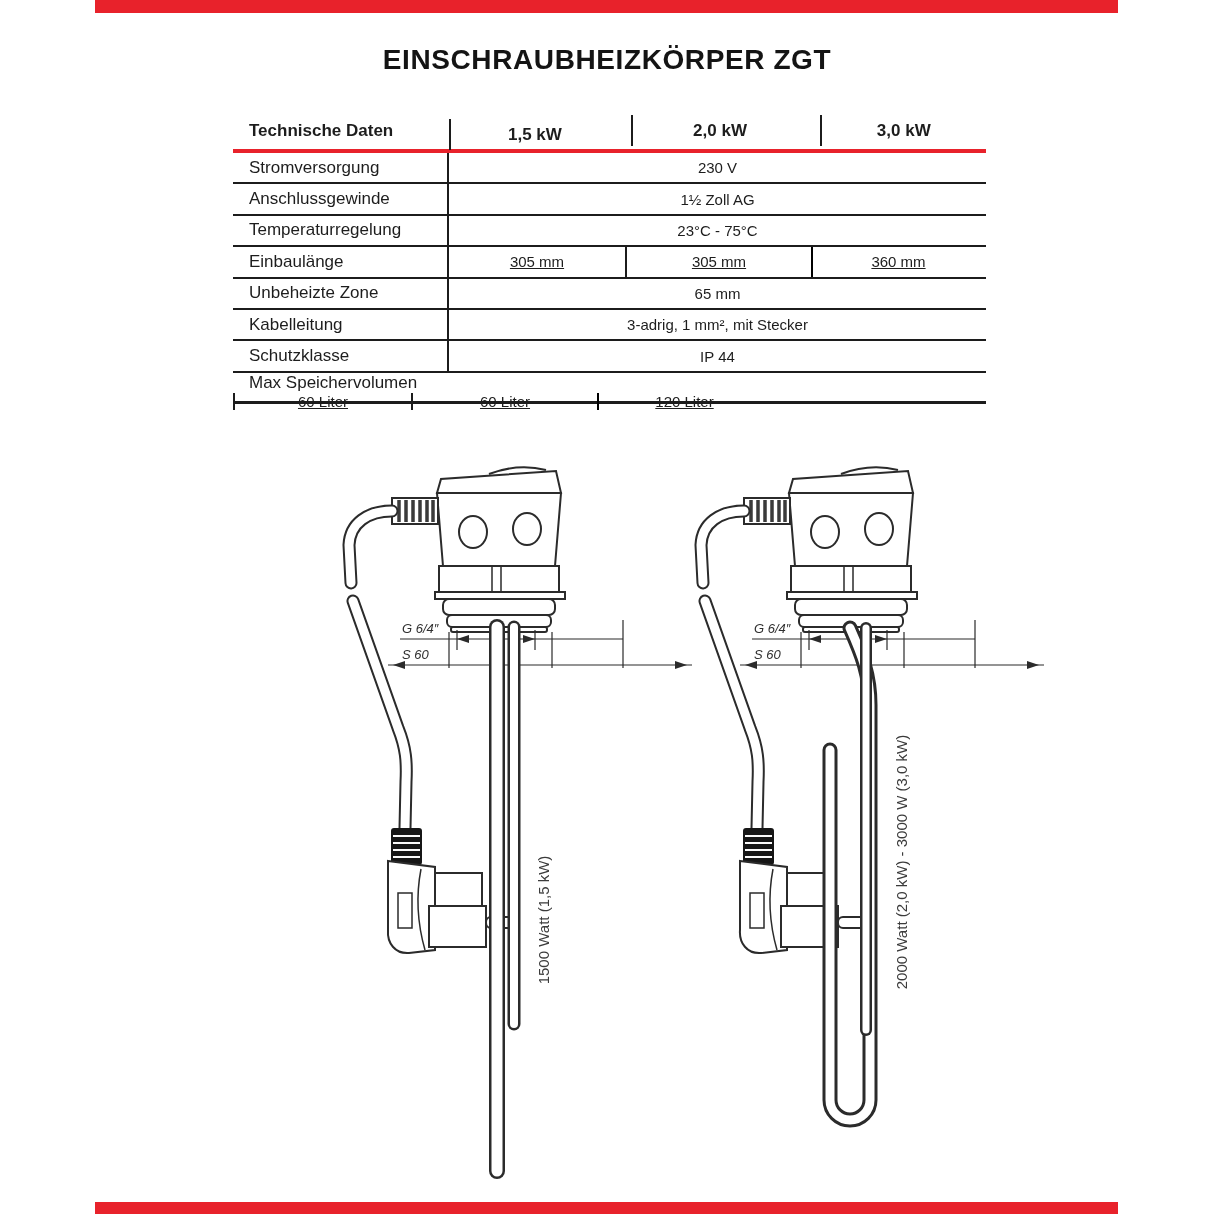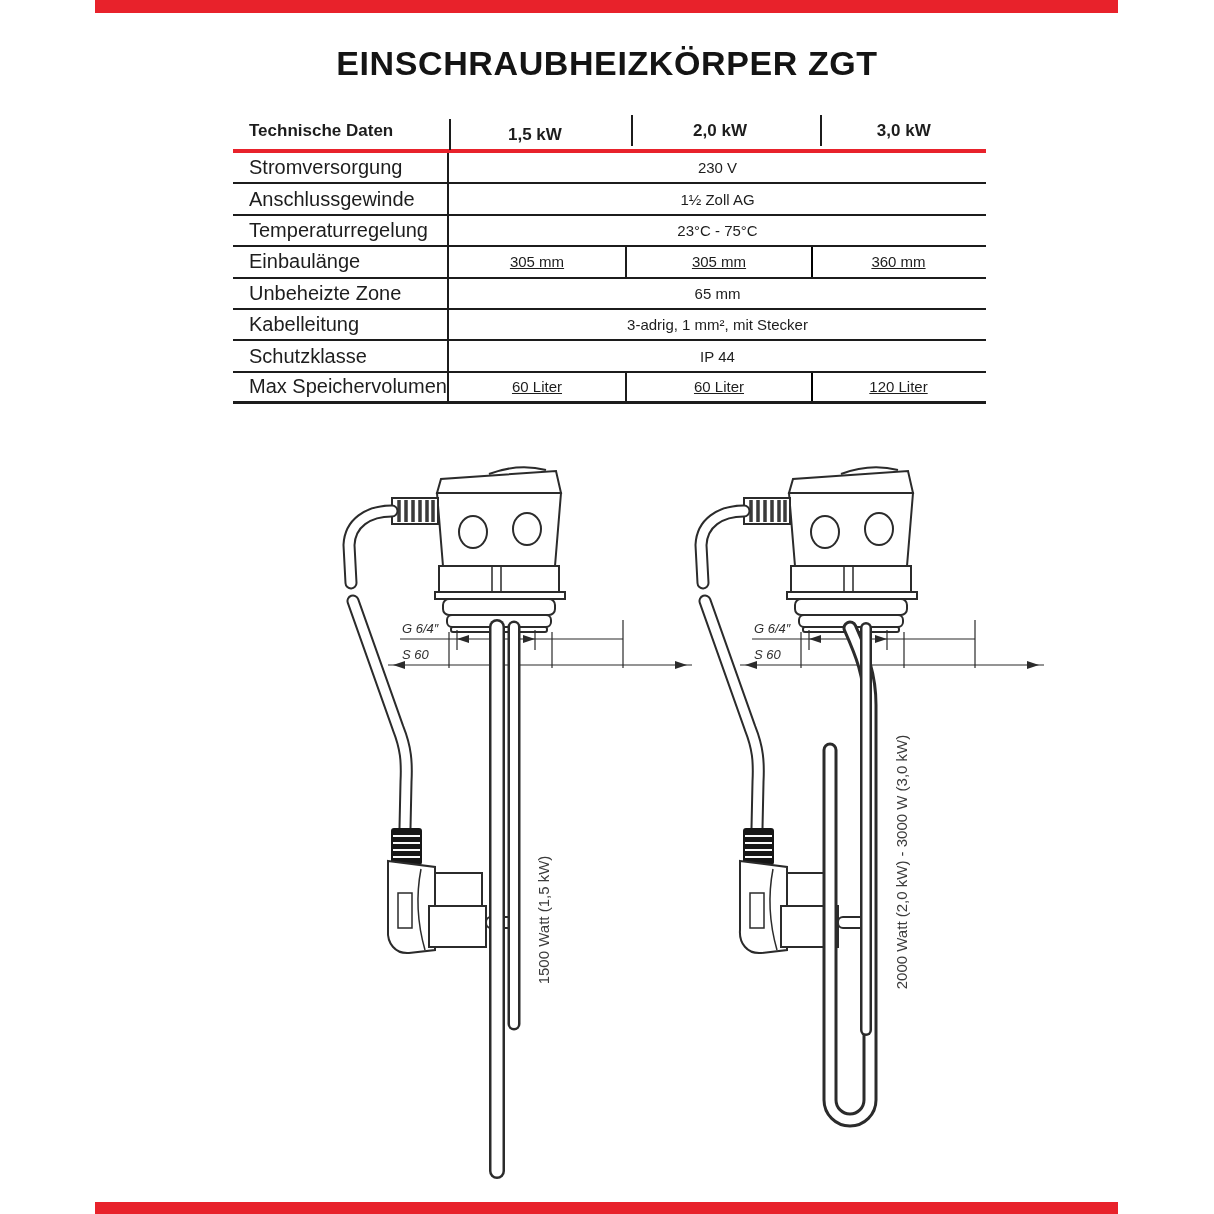--- a/index.html
+++ b/index.html
@@ -5,34 +5,34 @@
   html,body{margin:0;padding:0;background:#ffffff;}
   .page{
     position:relative;width:1214px;height:1214px;background:#ffffff;overflow:hidden;
     font-family:"Liberation Sans", sans-serif;color:#1d1d1d;
   }
   .redbar{position:absolute;left:95px;width:1023px;background:#e8222b;}
   .redbar.top{top:0;height:13px;}
   .redbar.bottom{top:1202px;height:12px;}
   .title{
     position:absolute;top:44px;left:0;width:1214px;text-align:center;
-    font-size:34px;font-weight:bold;letter-spacing:0.6px;color:#141414;
+    font-size:28px;font-weight:bold;letter-spacing:0.6px;color:#141414;
   }
   
   .ttable{position:absolute;left:233px;top:112px;width:753px;}
   .thead{display:flex;height:37px;align-items:center;font-weight:bold;font-size:17px;gap:12px;}
   .thead .hlabel{width:214px;box-sizing:border-box;padding-left:16px;}
   .thead .hcol{box-sizing:border-box;text-align:center;border-left:2px solid #1c1c1c;height:31px;line-height:31px;}
   .thead .hcol.c1{width:178px;margin-top:8px;}
   .thead .hcol.c2{width:186px;}
   .thead .hcol.c3{width:175px;}
   .redline{height:4px;background:#e8222b;}
   .trow{display:flex;height:31.4px;box-sizing:border-box;border-bottom:2px solid #1c1c1c;font-size:15px;}
-  .trow.last{border-bottom:3px solid #1c1c1c;}
-  .tlabel{width:214px;box-sizing:border-box;padding-left:16px;display:flex;align-items:center;font-size:20px;}
+  .trow.last{border-bottom:3px solid #1c1c1c;flex-direction:column;}
+  .tlabel{width:214px;box-sizing:border-box;padding-left:16px;display:flex;align-items:center;font-size:17px;}
   .tspan{width:539px;box-sizing:border-box;border-left:2px solid #1c1c1c;display:flex;align-items:center;justify-content:center;}
   .tvals{width:539px;box-sizing:border-box;border-left:2px solid #1c1c1c;display:flex;}
   .tcell{box-sizing:border-box;display:flex;align-items:center;justify-content:center;text-decoration:underline;}
   .tcell.c1{width:176px;}
   .tcell.c2{width:186px;border-left:2px solid #1c1c1c;}
   .tcell.c3{width:173px;border-left:2px solid #000000;}
   
   .drawings{position:absolute;left:0;top:450px;width:1214px;height:760px;padding-left:40px;}
   svg text.dimlabel{font-family:"Liberation Sans", sans-serif;font-style:italic;font-size:13px;fill:#2f2f2f;}
   svg text.caption{font-family:"Liberation Sans", sans-serif;font-size:15px;fill:#3b3b3b;}

